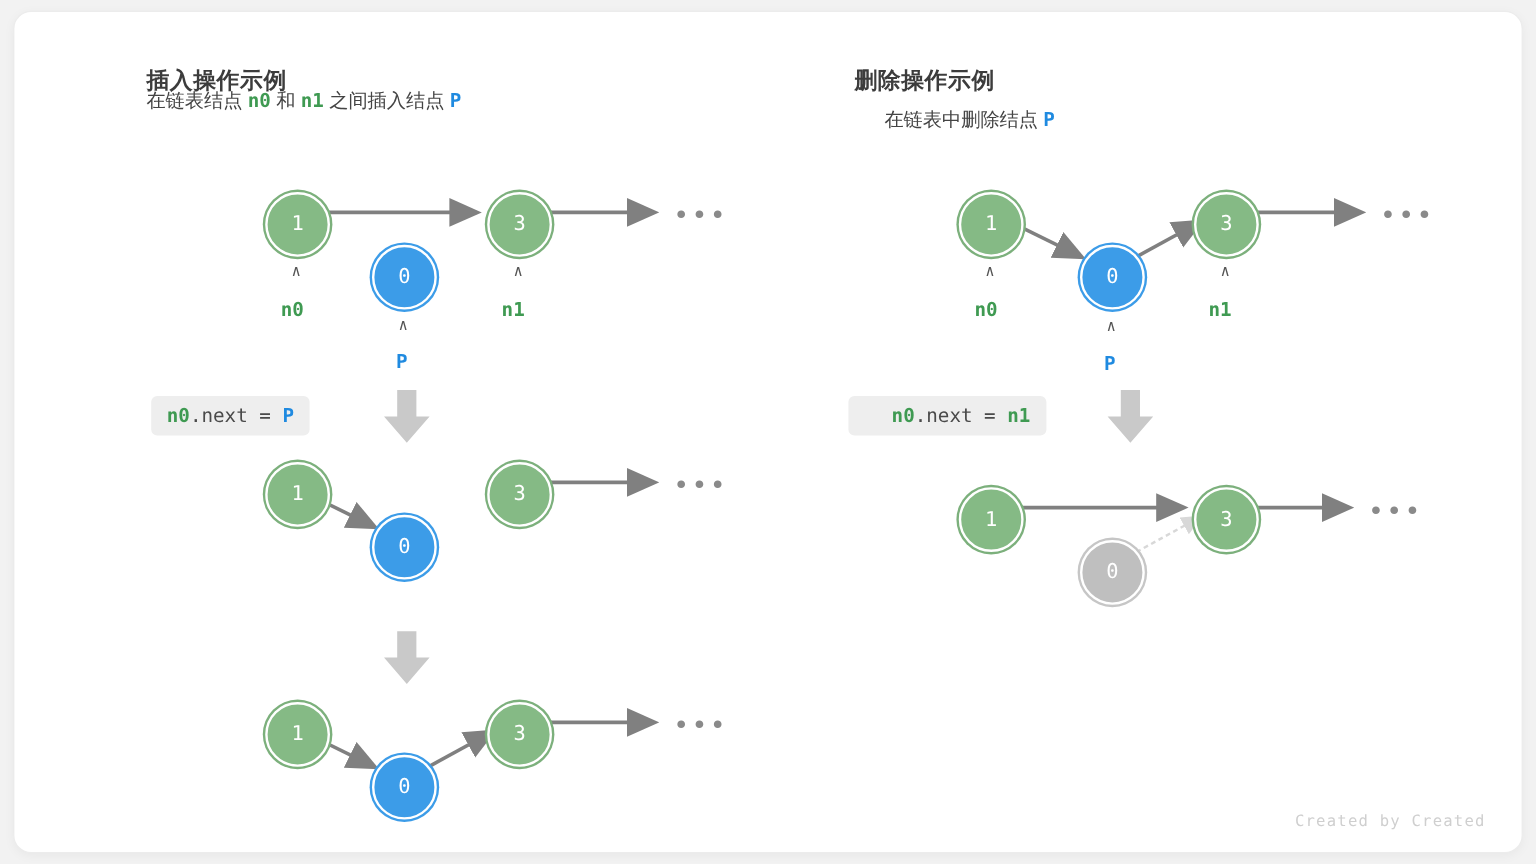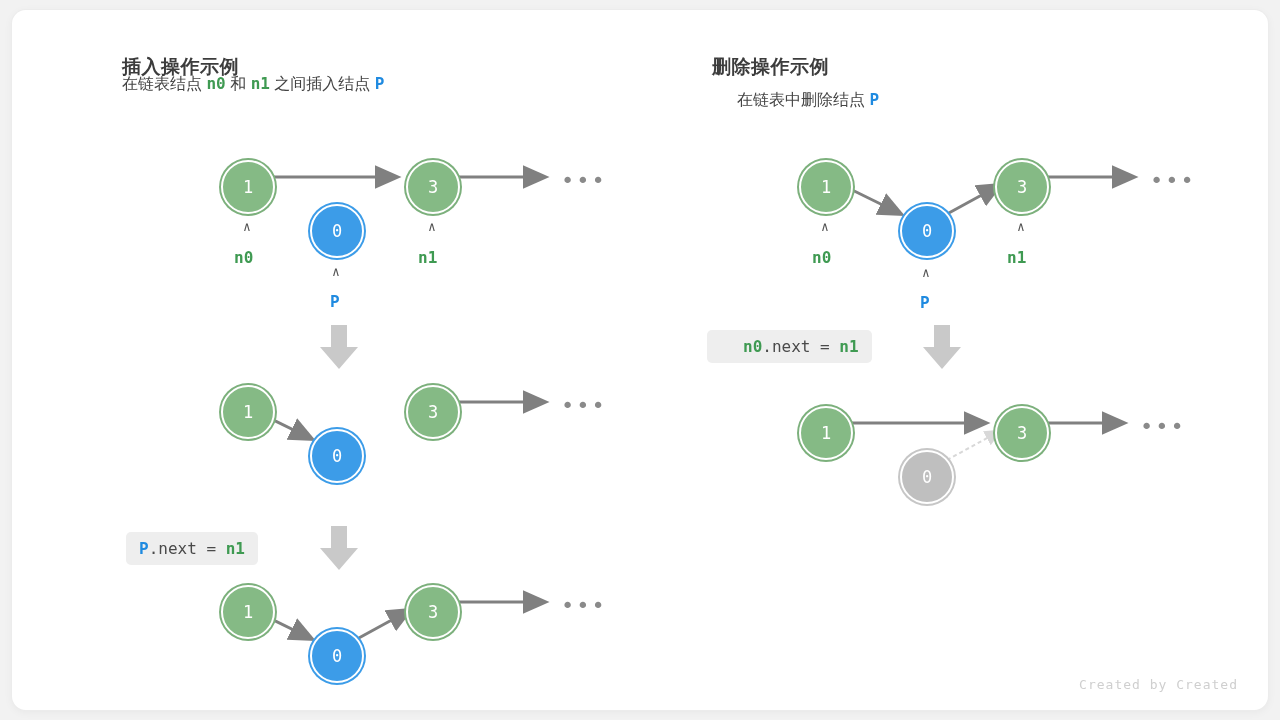--- a/index.html
+++ b/index.html
@@ -169,32 +169,32 @@
     <div class="nodelabel green-txt" style="left:222px; top:238px;">n0</div>
 
     <div class="caret" style="left:320px; top:255px;">∧</div>
     <div class="nodelabel blue-txt" style="left:318px; top:282px;">P</div>
 
     <div class="caret" style="left:416px; top:210px;">∧</div>
     <div class="nodelabel green-txt" style="left:406px; top:238px;">n1</div>
 
     <div class="dots" style="left:549px; top:160px;">•••</div>
 
+    <div class="codechip" style="left:114px; top:320px;">
+      <span class="green-txt">n0</span><span class="gray-txt">.next = </span><span class="blue-txt">P</span>
+    </div>
     <svg class="downarrow" style="left:306px; top:313px;" width="42" height="48" viewBox="0 0 42 48">
       <path d="M13,2 L29,2 L29,24 L40,24 L21,46 L2,24 L13,24 Z" fill="#c9c9c9"></path>
     </svg>
 
     <div class="node green" style="left:209px; top:375px;">1</div>
     <div class="node blue" style="left:298px; top:419px;">0</div>
     <div class="node green" style="left:394px; top:375px;">3</div>
     <div class="dots" style="left:549px; top:385px;">•••</div>
 
-    <div class="codechip" style="left:114px; top:522px;">
-      <span class="blue-txt">P</span><span class="gray-txt">.next = </span><span class="green-txt">n1</span>
-    </div>
     <svg class="downarrow" style="left:306px; top:514px;" width="42" height="48" viewBox="0 0 42 48">
       <path d="M13,2 L29,2 L29,24 L40,24 L21,46 L2,24 L13,24 Z" fill="#c9c9c9"></path>
     </svg>
 
     <div class="node green" style="left:209px; top:575px;">1</div>
     <div class="node blue" style="left:298px; top:619px;">0</div>
     <div class="node green" style="left:394px; top:575px;">3</div>
     <div class="dots" style="left:549px; top:585px;">•••</div>
   </div>
 

